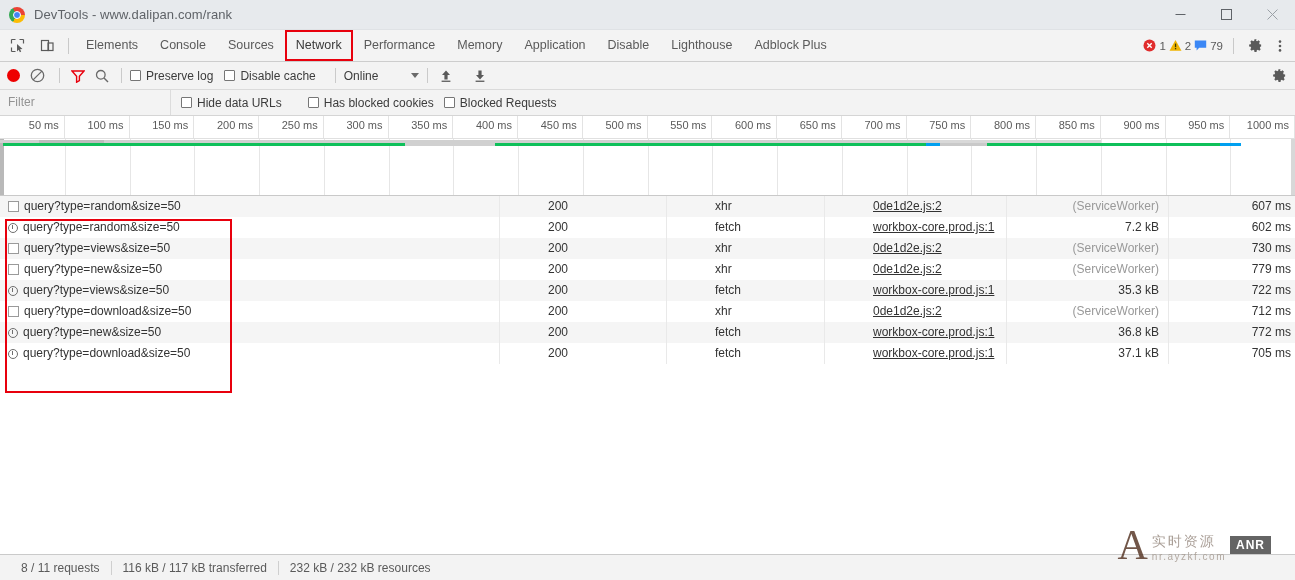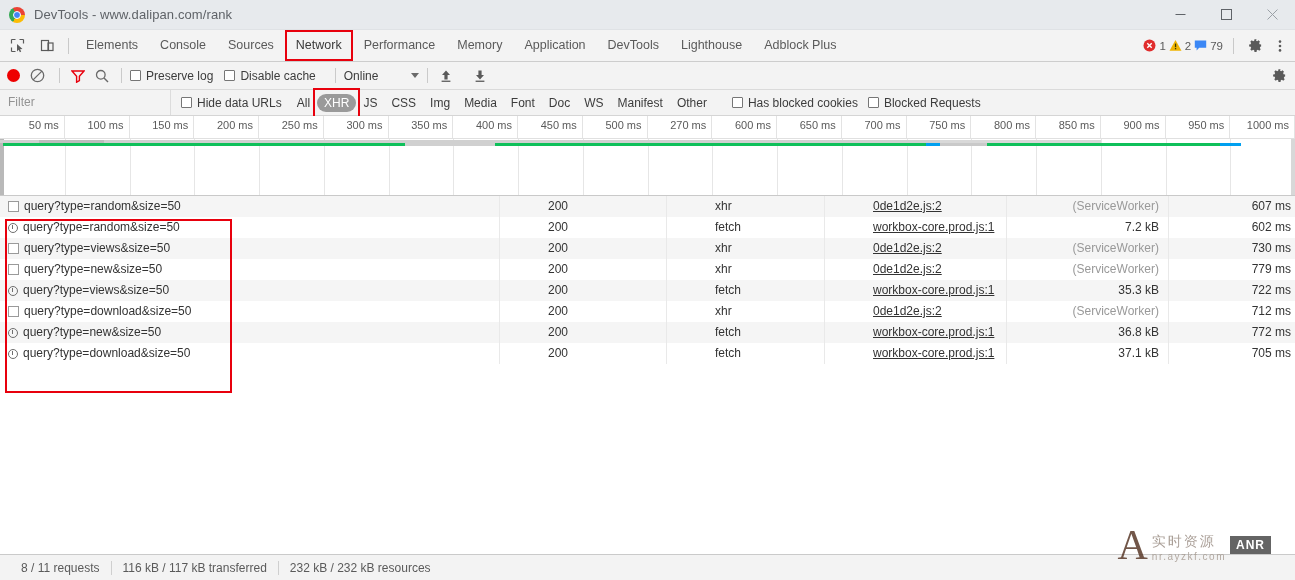--- a/index.html
+++ b/index.html
@@ -152,21 +152,21 @@
     </div>
     <div class="tab-sep"></div>
     <div id="tabs-host" style="display:flex;align-items:center;">
         <div class="tab">Elements</div>
         <div class="tab">Console</div>
         <div class="tab">Sources</div>
         <div class="tab selected tab-highlight">Network</div>
         <div class="tab">Performance</div>
         <div class="tab">Memory</div>
         <div class="tab">Application</div>
-        <div class="tab">DevTools</div>
+        <div class="tab">Disable</div>
         <div class="tab">Lighthouse</div>
         <div class="tab">Adblock Plus</div>
       </div>
 
     <div class="badges">
       <span class="badge-ico">
         <svg width="13" height="13" viewBox="0 0 13 13">
             <circle cx="6.5" cy="6.5" r="6" fill="#e02c2c"></circle>
             <path d="M4.3 4.3 L8.7 8.7 M8.7 4.3 L4.3 8.7" stroke="#fff" stroke-width="1.4"></path>
           </svg>
@@ -258,33 +258,20 @@
     </div>
   </div>
 
   <div class="filterbar">
     <input class="filter-input" type="text" value="" placeholder="Filter" style="">
     <div class="fb-sep"></div>
     <div class="cbwrap" style="margin-left:10px;margin-right:8px;">
       <span class="cb"></span>
       <span class="cb-label">Hide data URLs</span>
     </div>
-    <div class="ftypes" id="ftypes-host" style="margin-left:0;">
-        <div class="ftype">All</div>
-        <div class="ftype active ftype-ring">XHR</div>
-        <div class="ftype">JS</div>
-        <div class="ftype">CSS</div>
-        <div class="ftype">Img</div>
-        <div class="ftype">Media</div>
-        <div class="ftype">Font</div>
-        <div class="ftype">Doc</div>
-        <div class="ftype">WS</div>
-        <div class="ftype">Manifest</div>
-        <div class="ftype">Other</div>
-      </div>
     <div class="cbwrap" style="margin-left:18px;margin-right:10px;">
       <span class="cb"></span>
       <span class="cb-label">Has blocked cookies</span>
     </div>
     <div class="cbwrap">
       <span class="cb"></span>
       <span class="cb-label">Blocked Requests</span>
     </div>
   </div>
 
@@ -314,21 +301,21 @@
         <div class="tick" style="left: 453.25px; width: 64.75px;">
           <span>400 ms</span>
         </div>
         <div class="tick" style="left: 518px; width: 64.75px;">
           <span>450 ms</span>
         </div>
         <div class="tick" style="left: 582.75px; width: 64.75px;">
           <span>500 ms</span>
         </div>
         <div class="tick" style="left: 647.5px; width: 64.75px;">
-          <span>270 ms</span>
+          <span>550 ms</span>
         </div>
         <div class="tick" style="left: 712.25px; width: 64.75px;">
           <span>600 ms</span>
         </div>
         <div class="tick" style="left: 777px; width: 64.75px;">
           <span>650 ms</span>
         </div>
         <div class="tick" style="left: 841.75px; width: 64.75px;">
           <span>700 ms</span>
         </div>

